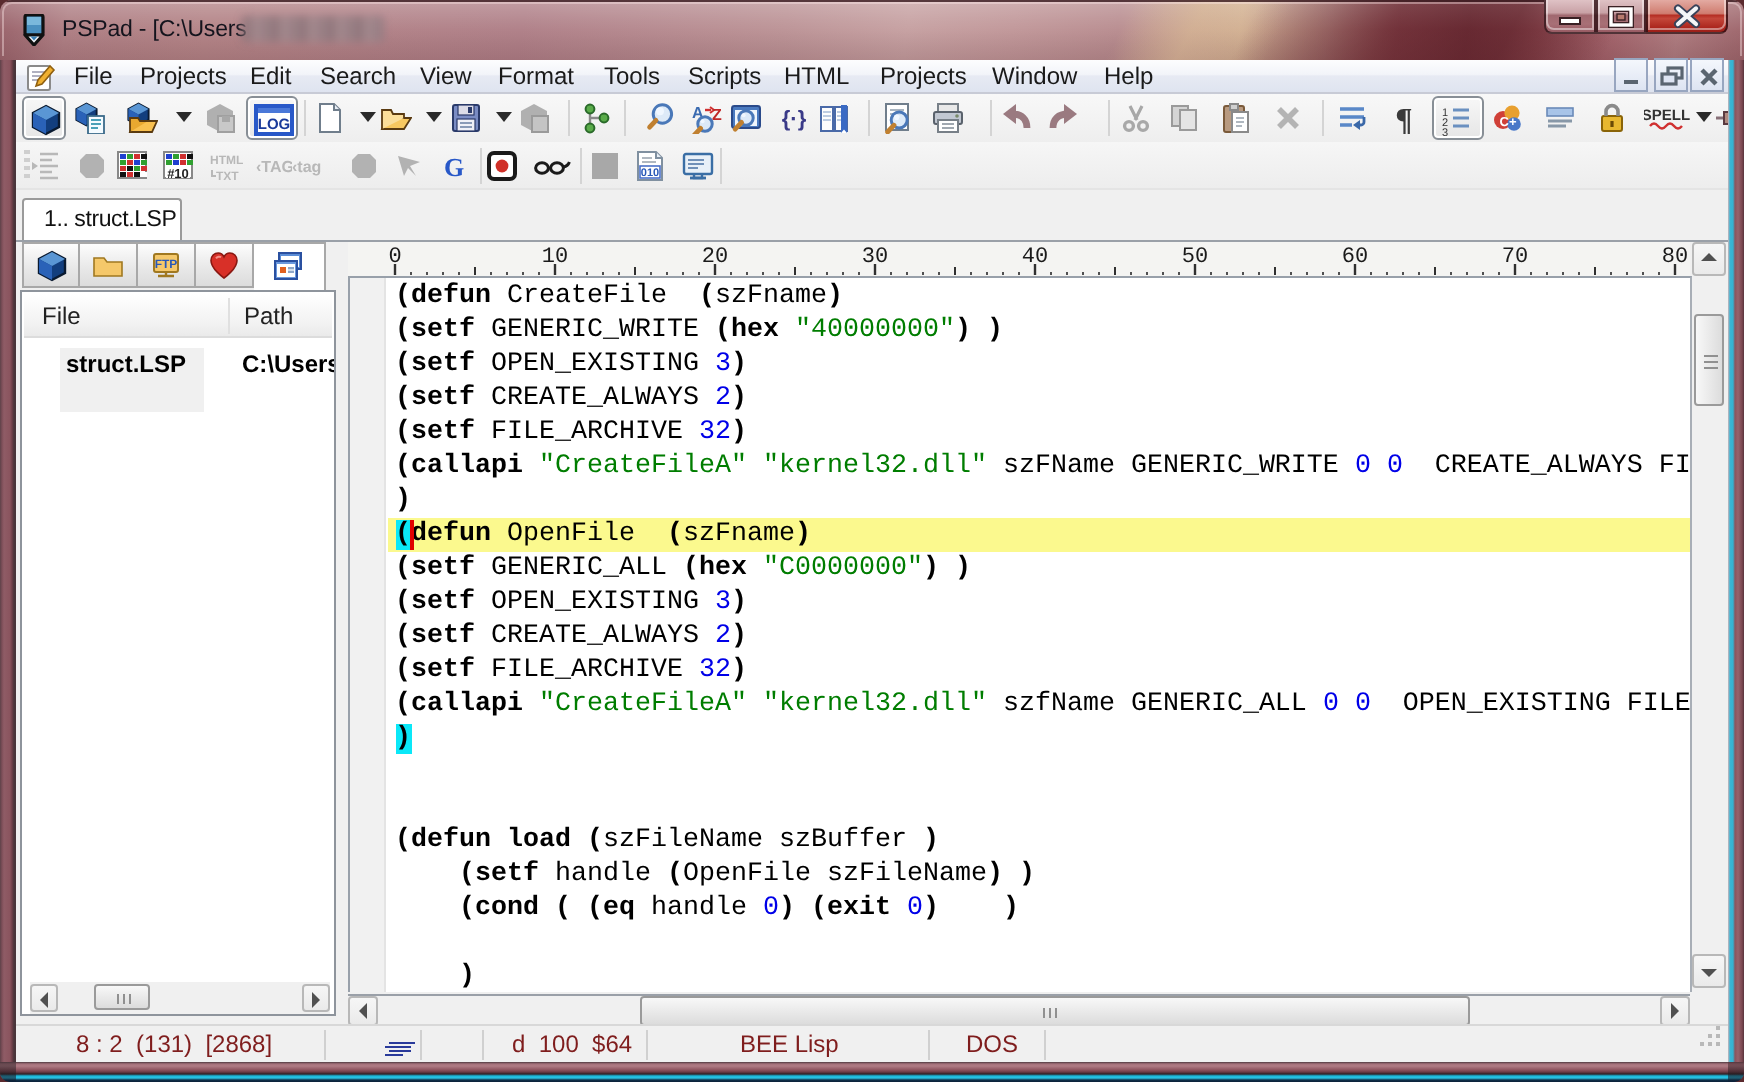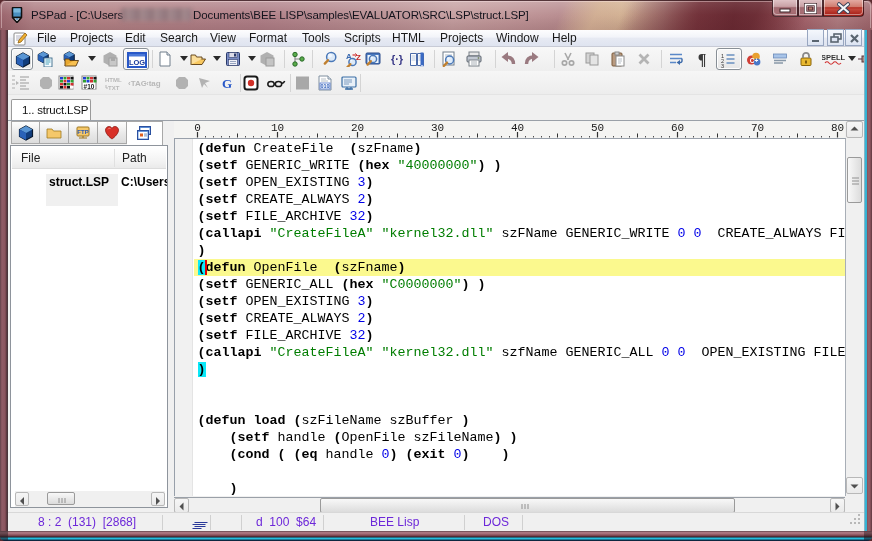--- a/index.html
+++ b/index.html
@@ -78,21 +78,21 @@
 .stab.sel { background:#fff; height:26px; border-bottom:none; }
 .stab svg { position:absolute; left:6px; top:3px; }
 .stab.sel svg { left:9px; }
 
 
 #spanel { position:absolute; left:2px; top:25px; width:158px; height:363px; background:#fff; border:1px solid #8e949c; }
 #shead { position:absolute; left:1px; top:1px; width:154px; height:22px; background:linear-gradient(180deg,#ffffff,#f2f2f2 70%,#eaeaea); border-bottom:1px solid #dcdcdc; }
 #shead .h1 { position:absolute; left:9px; top:4px; font-size:12px; color:#222; }
 #shead .h2 { position:absolute; left:110px; top:4px; font-size:12px; color:#222; }
 #shead .cdiv { position:absolute; left:102px; top:2px; width:1px; height:18px; background:#e0e0e0; }
-#srow1 { position:absolute; left:35px; top:28px; width:72px; height:32px; background:#f0f0f0; }
+#srow1 { position:absolute; left:19px; top:28px; width:72px; height:32px; background:#f0f0f0; }
 #srow1 span { position:absolute; left:3px; top:1px; font-size:12px; font-weight:bold; color:#000; }
 #srow2 { position:absolute; left:110px; top:29px; width:46px; height:16px; overflow:hidden; font-size:12px; font-weight:bold; color:#000; white-space:pre; }
 
 #sscroll { position:absolute; left:4px; top:345px; width:150px; height:16px; background:#f0f0f0; }
 
 
 #split { position:absolute; left:162px; top:1px; width:4px; height:391px; background:#f0f0f0; }
 
 
 #ruler { position:absolute; left:166px; top:1px; width:671px; height:17px; background:#f4f4f2; }
@@ -111,36 +111,35 @@
 #vscroll { position:absolute; left:838px; top:1px; width:18px; height:373px; background:#f0f0f0; }
 
 
 .sb-btn { position:absolute; background:linear-gradient(180deg,#f6f6f6,#eaeaea); border:1px solid #b8b8b8; border-radius:2px; }
 .sb-thumbh { position:absolute; top:1px; height:13px; background:linear-gradient(180deg,#f8f8f8,#dcdcdc); border:1px solid #9a9a9a; border-radius:2px; }
 .sb-thumbv { position:absolute; left:1px; width:15px; background:linear-gradient(90deg,#f8f8f8,#dcdcdc); border:1px solid #9a9a9a; border-radius:2px; }
 
 
 #status { left:8px; top:512px; width:856px; height:19px; background:#f0f0f0; border-top:1px solid #d8d8d8; }
 #status .ssep { position:absolute; top:2px; width:1px; height:15px; background:#d0d0d0; }
-#status .st { position:absolute; top:2px; font-size:12px; color:#6d28d9; white-space:pre; }
+#status .st { position:absolute; top:2px; font-size:12px; color:#7f1d1d; white-space:pre; }
 </style></head><body>
 <div id="frame">
 <div id="titlebar" class="abs"></div>
 <div id="borderL" class="abs"></div>
     <div id="borderR" class="abs"></div>
     <div id="borderB" class="abs"></div>
 <div id="appicon" class="abs"><svg width="16" height="16" viewBox="0 0 16 16" style="">
         <rect x="2.5" y="0.5" width="9" height="10" rx="1" fill="#4a90c0" stroke="#111" stroke-width="1.6"></rect>
         <rect x="3.5" y="1.5" width="7" height="4" fill="#7ab8dc"></rect>
         <path d="M2.5 10.5h9L7 15.5z" fill="#f0f4f8" stroke="#111" stroke-width="1.6" stroke-linejoin="round"></path>
         <path d="M5.2 11.2h3.6L7 13.2z" fill="#3a80b4"></path>
       </svg></div>
 <div id="title-text" class="abs">PSPad - [C:\Users</div>
 <div id="title-blur" class="abs"></div>
-<div id="title-rest" class="abs">Documents\BEE LISP\samples\EVALUATOR\SRC\LSP\struct.LSP]</div>
 <div id="btn-min" class="capbtn abs"><svg width="24" height="16" viewBox="0 0 24 16" style="">
         <rect x="7" y="9" width="10" height="3" fill="#fff" stroke="#3a2024" stroke-width="1"></rect>
       </svg></div>
 <div id="btn-max" class="capbtn abs"><svg width="23" height="16" viewBox="0 0 23 16" style="">
         <rect x="6.5" y="4.5" width="10" height="8" fill="none" stroke="#3a2024" stroke-width="3"></rect>
         <rect x="6.5" y="4.5" width="10" height="8" fill="none" stroke="#fff" stroke-width="1.7"></rect>
         <rect x="9.5" y="7" width="4" height="3" fill="#b87b6e" stroke="#3a2024" stroke-width="0.7"></rect>
       </svg></div>
 <div id="btn-close" class="capbtn abs"><svg width="39" height="16" viewBox="0 0 39 16" style="">
         <path d="M15 4.2 L24 12 M24 4.2 L15 12" stroke="#39435a" stroke-width="4" stroke-linecap="round"></path>

